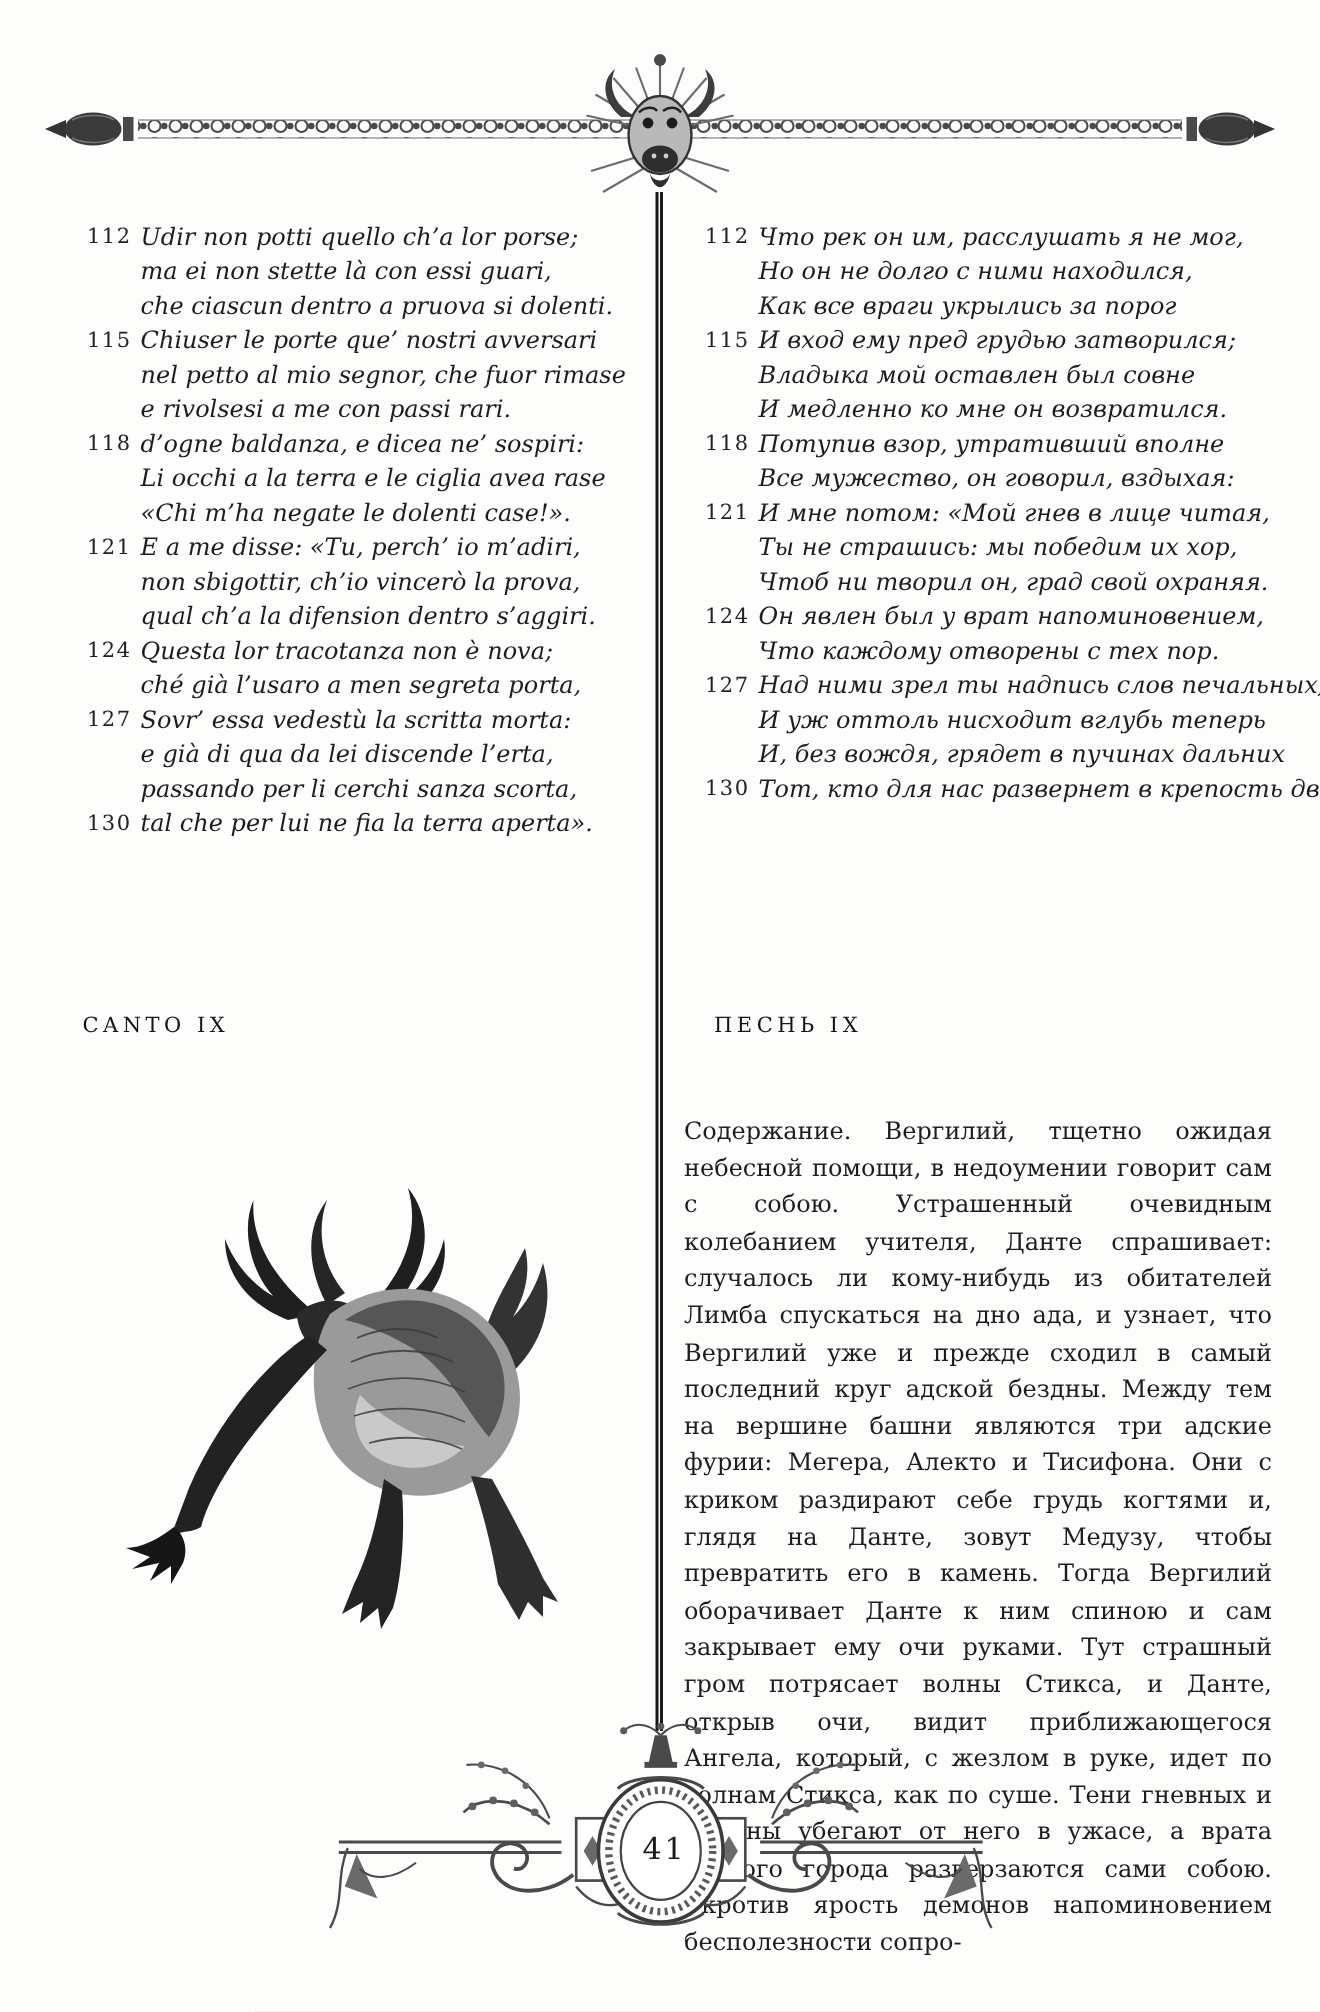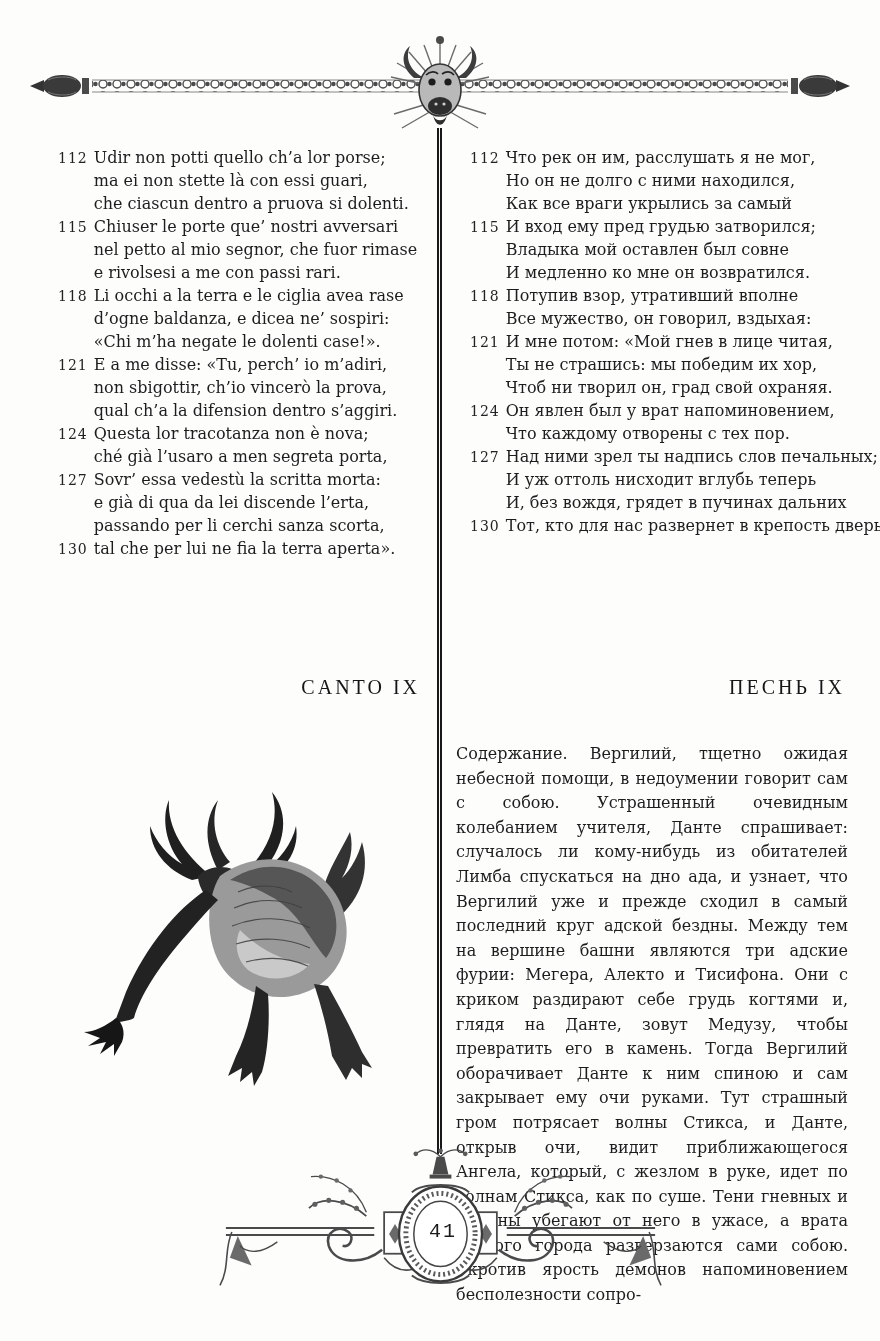--- a/index.html
+++ b/index.html
@@ -24,48 +24,47 @@
   .verse-col.it { left: 55px;  width: 368px; }
   .verse-col.ru { left: 458px; width: 392px; }
   .tercet { display: flex; align-items: flex-start; margin: 0; }
   .vnum {
     flex: 0 0 30px; box-sizing: border-box;
     font-size: 14px; letter-spacing: 1px; line-height: 23px;
     padding-top: 1px; color: #222;
   }
   .verse-col.it .vnum { padding-left: 3px; }
   .verse-col.ru .vnum { padding-left: 12px; flex-basis: 40px; }
-  .vtext { flex: 1 1 auto; padding-left: 6px; }
+  .vtext { flex: 1 1 auto; padding-left: 6px; font-style: italic; }
   .vline {
     margin: 0; font-size: 16px; line-height: 23px;
     white-space: nowrap; color: #1d1d1d;
   }
   
   .canto-heading {
     position: absolute; top: 676px; height: 30px;
-    font-size: 20px; letter-spacing: 3px; text-align: right;
+    font-size: 14px; letter-spacing: 3px; text-align: left;
     color: #161616;
-    font-family: Liberation Serif, serif;
   }
   .canto-heading.it { left: 55px;  width: 365px; }
-  .canto-heading.ru { left: 455px; width: 390px; }
+  .canto-heading.ru { left: 476px; width: 390px; }
   
   .illustration { position: absolute; left: 70px; top: 780px; width: 320px; height: 320px; }
   
   .summary {
     position: absolute; left: 456px; top: 742px; width: 392px;
     font-size: 16px; line-height: 24.6px; text-align: justify;
     color: #1d1d1d; margin: 0;
   }
   
   .tail-ornament { position: absolute; left: 218px; top: 1146px; width: 445px; height: 165px; }
   .tail-ornament svg { position: absolute; left: 0; top: 0; }
   .page-number {
     position: absolute; left: 195px; top: 74px; width: 60px;
-    text-align: center; font-size: 20px; letter-spacing: 2px; color: #1b1b1b; font-family: Liberation Mono, monospace;
+    text-align: center; font-size: 20px; letter-spacing: 2px; color: #1b1b1b;
   }
 </style>
 </head>
 <body>
 
 <div class="page">
 
   <div class="head-ornament">
     <svg width="880" height="110" viewBox="0 0 880 110">
       <defs>
@@ -133,22 +132,22 @@
       <span class="vnum">115</span>
       <div class="vtext">
         <p class="vline">Chiuser le porte que’ nostri avversari</p>
         <p class="vline">nel petto al mio segnor, che fuor rimase</p>
         <p class="vline">e rivolsesi a me con passi rari.</p>
       </div>
     </div>
     <div class="tercet">
       <span class="vnum">118</span>
       <div class="vtext">
+        <p class="vline">d’ogne baldanza, e dicea ne’ sospiri:</p>
         <p class="vline">Li occhi a la terra e le ciglia avea rase</p>
-        <p class="vline">d’ogne baldanza, e dicea ne’ sospiri:</p>
         <p class="vline">«Chi m’ha negate le dolenti case!».</p>
       </div>
     </div>
     <div class="tercet">
       <span class="vnum">121</span>
       <div class="vtext">
         <p class="vline">E a me disse: «Tu, perch’ io m’adiri,</p>
         <p class="vline">non sbigottir, ch’io vincerò la prova,</p>
         <p class="vline">qual ch’a la difension dentro s’aggiri.</p>
       </div>
@@ -175,21 +174,21 @@
       </div>
     </div>
   </div>
 
   <div class="verse-col ru">
     <div class="tercet">
       <span class="vnum">112</span>
       <div class="vtext">
         <p class="vline">Что рек он им, расслушать я не мог,</p>
         <p class="vline">Но он не долго с ними находился,</p>
-        <p class="vline">Как все враги укрылись за самый</p>
+        <p class="vline">Как все враги укрылись за порог</p>
       </div>
     </div>
     <div class="tercet">
       <span class="vnum">115</span>
       <div class="vtext">
         <p class="vline">И вход ему пред грудью затворился;</p>
         <p class="vline">Владыка мой оставлен был совне</p>
         <p class="vline">И медленно ко мне он возвратился.</p>
       </div>
     </div>

